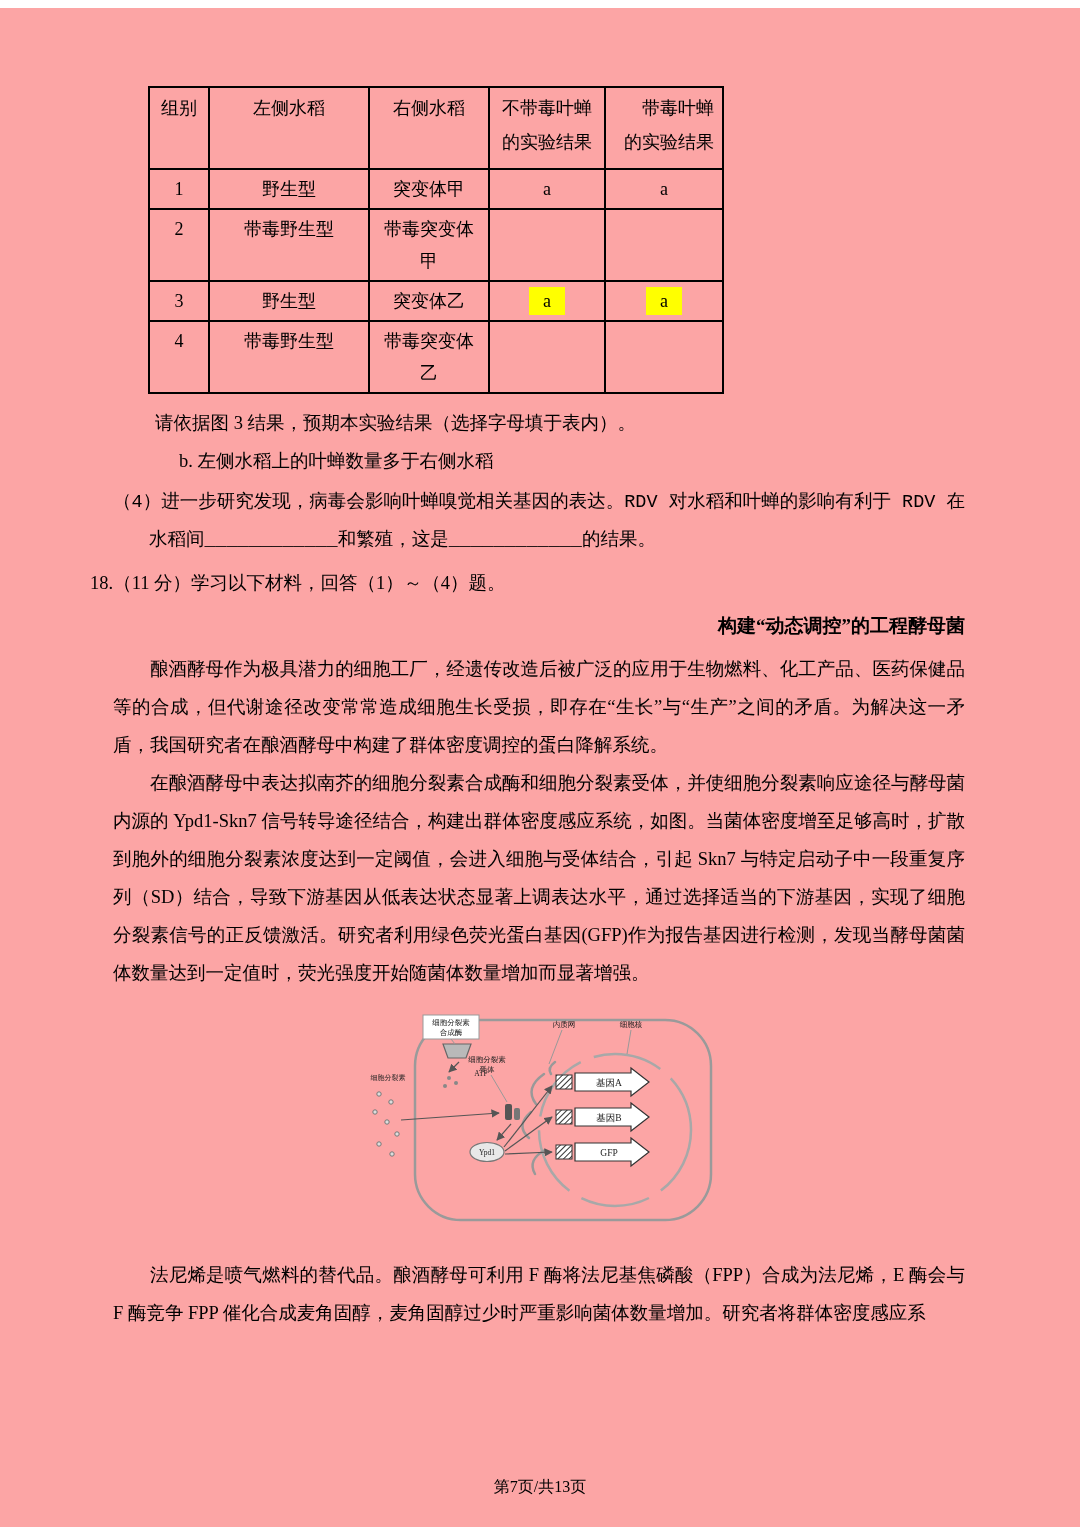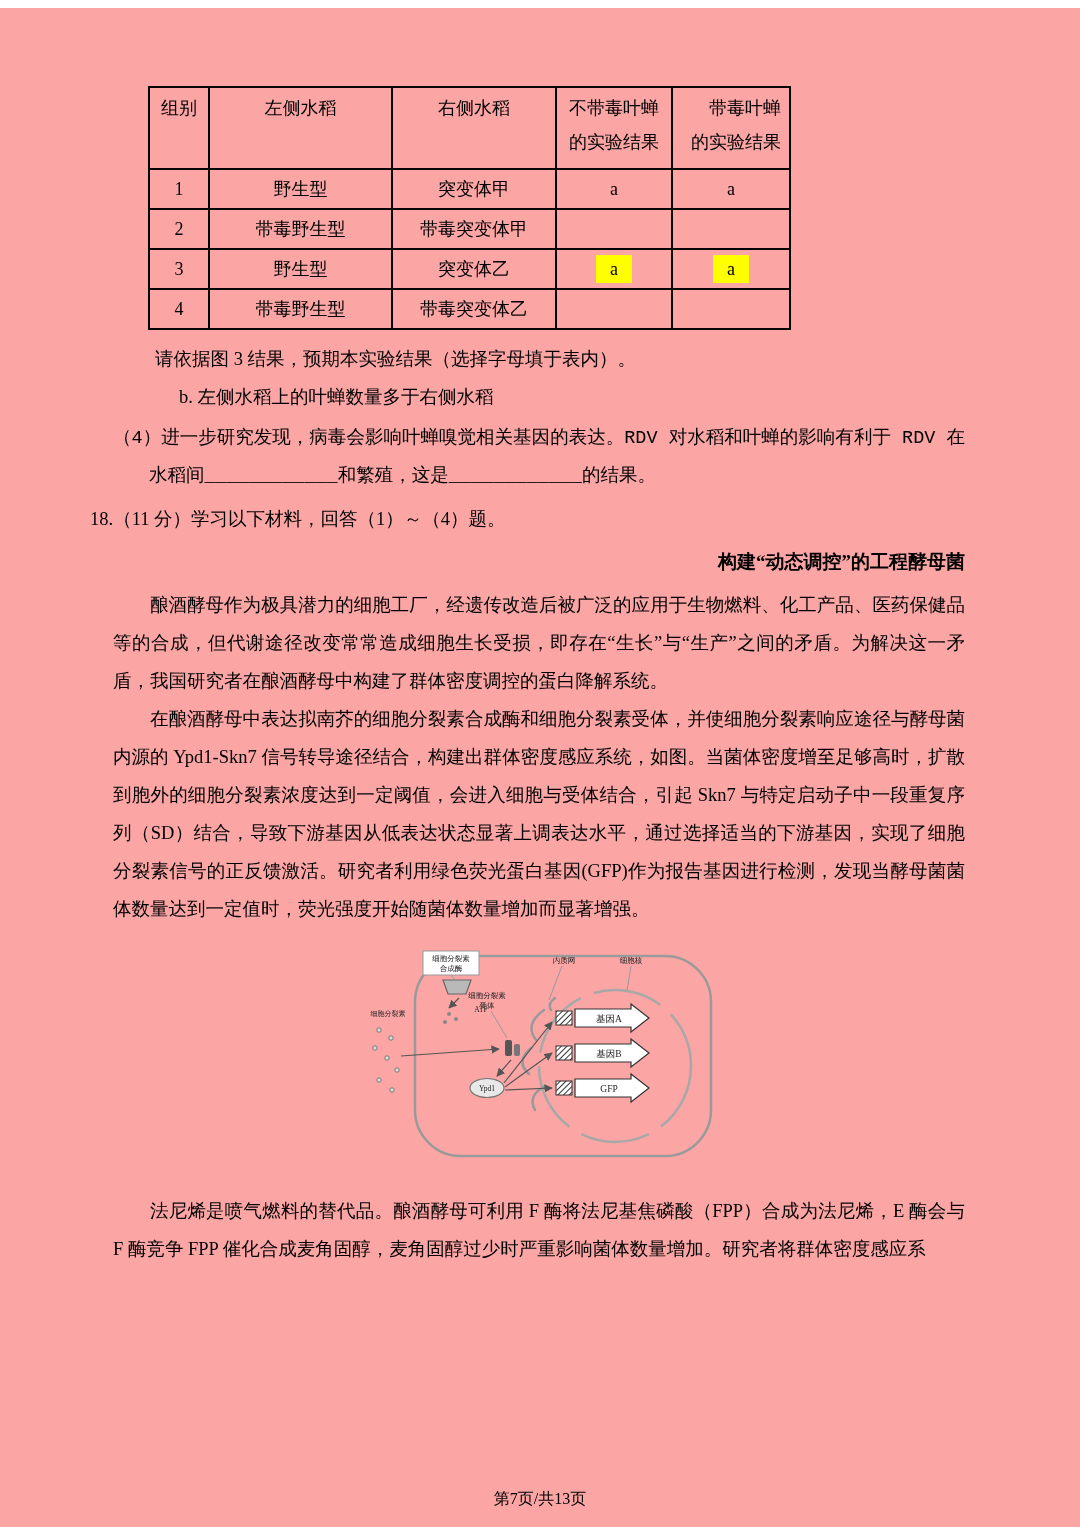--- a/index.html
+++ b/index.html
@@ -26,40 +26,40 @@
   .qtable th, .qtable td {
     border:2px solid #000;
     font-weight:normal;
     vertical-align:top;
     padding:3px 8px;
     line-height:34px;
   }
   .qtable th { height:82px; }
   .qtable td { height:40px; line-height:32px; }
   .col-group{ width:60px; }
-  .col-left { width:183px; }
-  .col-right{ width:164px; }
+  .col-left { width:160px; }
+  .col-right{ width:120px; }
   .col-res1 { width:116px; }
   .col-res2 { width:118px;text-align:right; }
   .hl {
     background:#ffff00;
     padding:1px 14px;
     display:inline-block;
     line-height:26px;
   }
   
   .note   { margin:10px 0 0 42px; }
   .option { margin-left:66px; }
   .q4     { margin-top:4px; padding-left:36px; text-indent:-36px; text-align:justify;font-family:Liberation Mono, monospace; }
   .q18    { margin-left:-23px; margin-top:4px; }
   .mat-title { text-align:right; font-weight:bold; margin:5px 0; font-size:19px; }
   .para { text-indent:2em; text-align:justify; }
   .diagram-wrap { width:370px; margin:20px auto 16px auto; }
   .footer {
-    position:absolute; left:0; bottom:26px; width:100%;
+    position:absolute; left:0; bottom:38px; width:100%;
     text-align:center; font-size:16px; line-height:20px;
   }
   svg text { font-family:"Liberation Serif","DejaVu Serif",serif; fill:#222; }
 </style>
 </head>
 <body>
 
 <div class="page">
 
   <table class="qtable">

